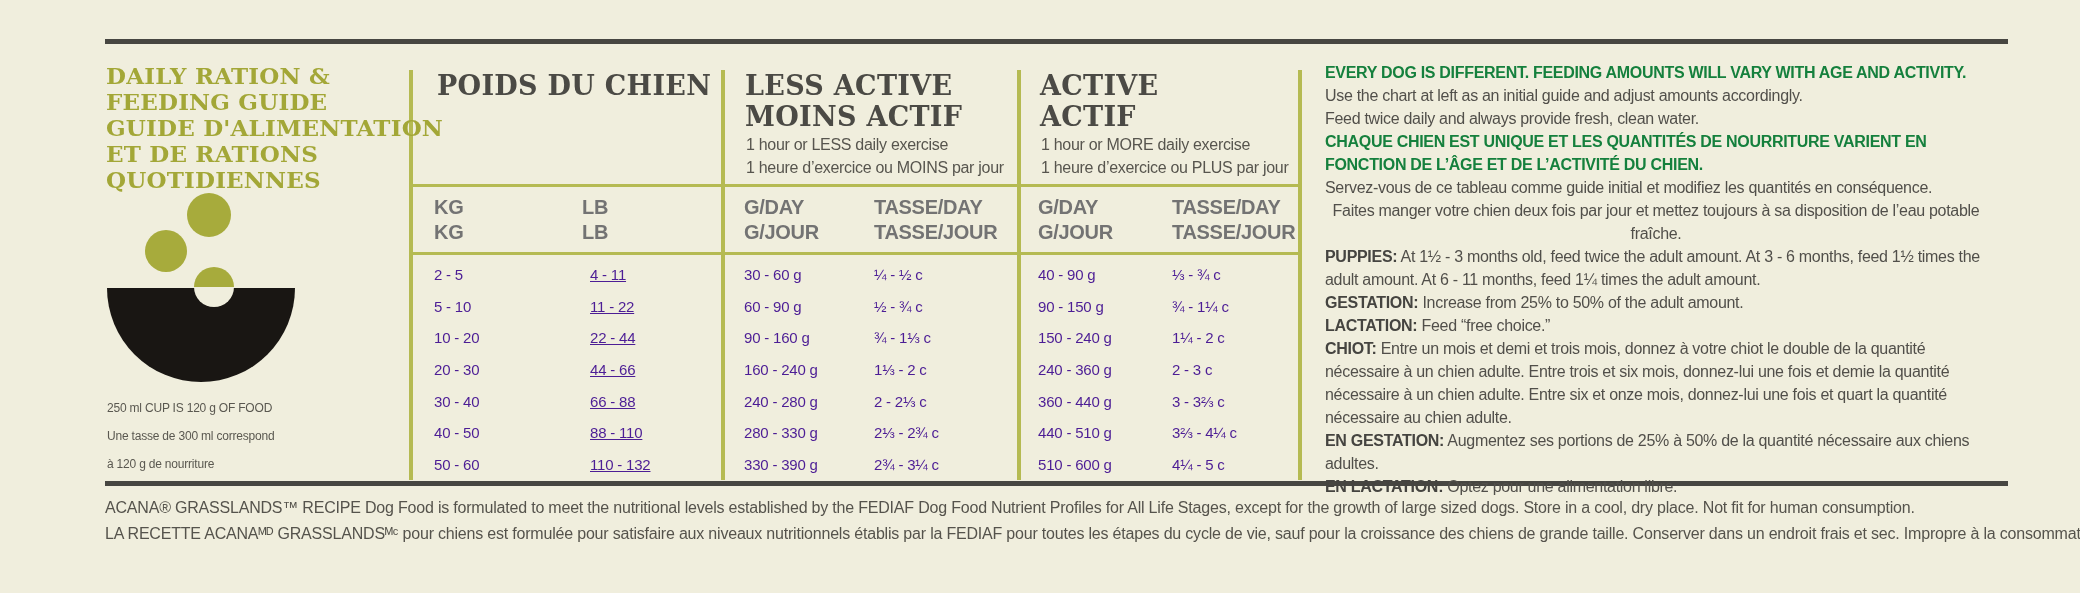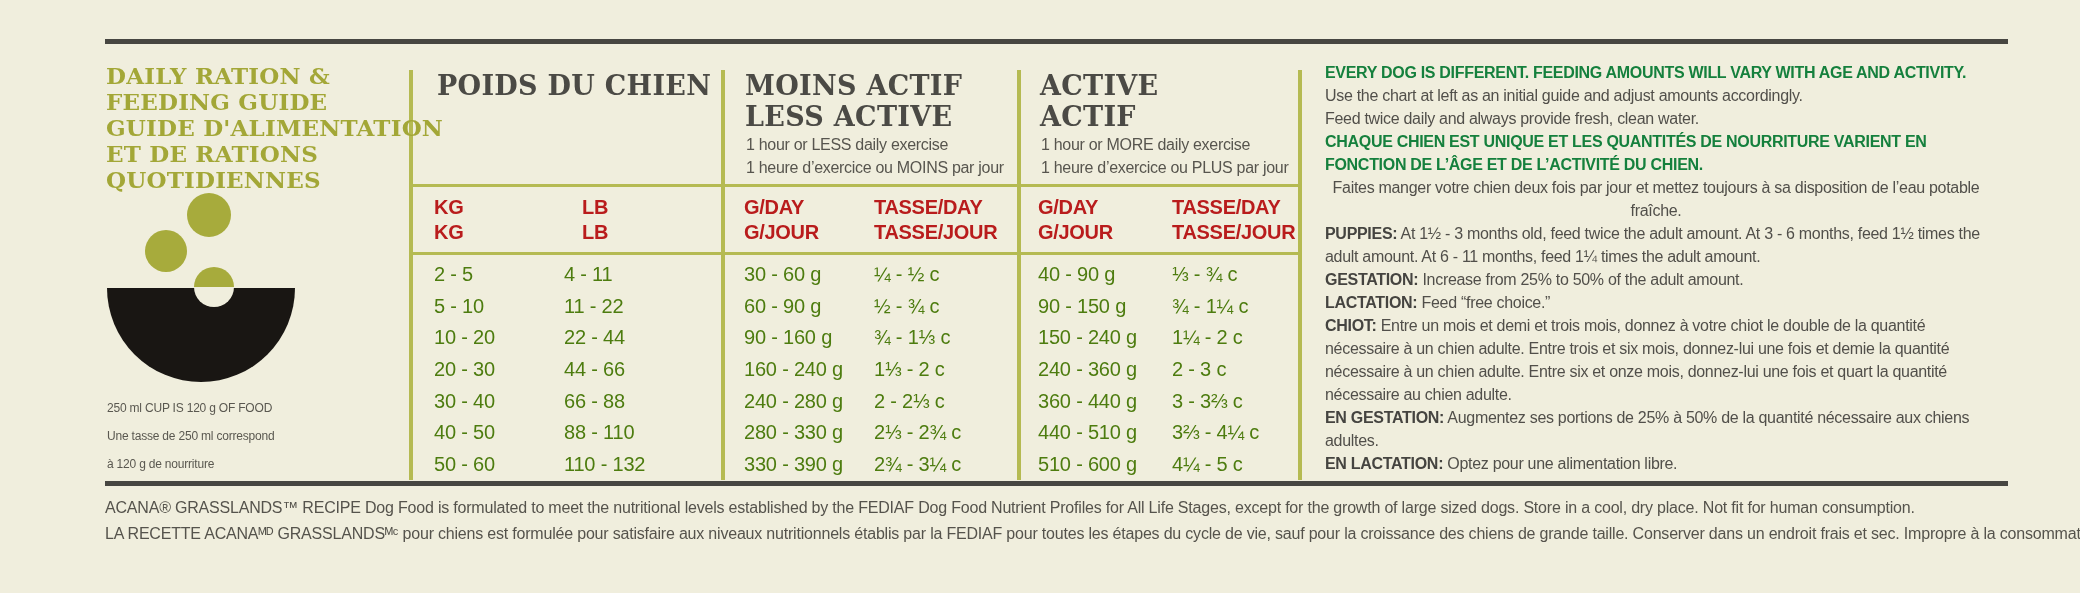--- a/index.html
+++ b/index.html
@@ -23,24 +23,24 @@
   
   .bowl-wrap{left:105px;top:190px;width:200px;height:195px;}
   .kibble{position:absolute;border-radius:50%;background:#a7ab3c;}
   .bowl{position:absolute;left:2px;top:98px;width:188px;height:94px;background:#191613;border-radius:0 0 94px 94px;}
   .bowl-bite{position:absolute;left:89px;top:77px;width:40px;height:40px;border-radius:50%;background:#f0eedd;}
   .kibble-half{position:absolute;left:89px;top:77px;width:40px;height:20px;border-radius:20px 20px 0 0;background:#a7ab3c;}
   
   .sec-title{font-family:"DejaVu Serif",serif;font-weight:bold;
     font-size:27px;line-height:31px;color:#4b4a45;letter-spacing:0.3px;}
   .sec-sub{font-size:16px;line-height:22.5px;color:#57554e;letter-spacing:-0.3px;}
-  .unit{font-weight:bold;font-size:20px;line-height:25px;color:#b91c1c;letter-spacing:-0.3px;}
+  .unit{font-weight:bold;font-size:20px;line-height:25px;color:#737373;letter-spacing:-0.3px;}
   .unit div{white-space:nowrap;}
   
-  .datacol{top:259px;font-size:20px;color:#4d7c0f;letter-spacing:-0.2px;}
+  .datacol{top:259px;font-size:15px;color:#4c1d95;letter-spacing:-0.2px;}
   .datacol div{height:31.7px;line-height:31.7px;white-space:nowrap;}
   
   .right-panel{left:1325px;top:61px;width:662px;color:#514f4a;
     font-size:16px;line-height:23px;letter-spacing:-0.3px;}
   .right-panel p{margin:0;}
   .right-panel b{color:#454440;}
   .rp-h{font-weight:bold;color:#15803d;}
   .mt8{margin-top:8px;}  .mt12{margin-top:13px;}
   .mt4{margin-top:4px;}  .mt3{margin-top:3px;text-align:center;}
   .mt14{margin-top:15px;} .mt1{margin-top:1px;}
@@ -72,39 +72,39 @@
 <div class="abs bowl-wrap">
   <div class="kibble" style="left:82px;top:3px;width:44px;height:44px;"></div>
   <div class="kibble" style="left:40px;top:40px;width:42px;height:42px;"></div>
   <div class="bowl"></div>
   <div class="bowl-bite"></div>
   <div class="kibble-half"></div>
 </div>
 
 <div class="abs cup-note">
   <div>250 ml CUP IS 120 g OF FOOD</div>
-  <div>Une tasse de 250 ml correspond</div>
+  <div>Une tasse de 300 ml correspond</div>
   <div>à 120 g de nourriture</div>
 </div>
 
 <div class="abs sec-title" style="left:437px;top:70px;">
   <div>POIDS DU CHIEN</div>
 </div>
 <div class="abs unit" style="left:434px;top:195px;">
   <div>KG</div>
   <div>KG</div>
 </div>
 <div class="abs unit" style="left:582px;top:195px;">
   <div>LB</div>
   <div>LB</div>
 </div>
 
 <div class="abs sec-title" style="left:745px;top:70px;">
+  <div>LESS ACTIVE</div>
   <div>MOINS ACTIF</div>
-  <div>LESS ACTIVE</div>
 </div>
 <div class="abs sec-sub" style="left:746px;top:134px;">
   <div>1 hour or LESS daily exercise</div>
   <div>1 heure d’exercice ou MOINS par jour</div>
 </div>
 <div class="abs unit" style="left:744px;top:195px;">
   <div>G/DAY</div>
   <div>G/JOUR</div>
 </div>
 <div class="abs unit" style="left:874px;top:195px;">
@@ -131,21 +131,21 @@
 
 <div class="abs datacol" style="left:434px;">
   <div>2 - 5</div>
   <div>5 - 10</div>
   <div>10 - 20</div>
   <div>20 - 30</div>
   <div>30 - 40</div>
   <div>40 - 50</div>
   <div>50 - 60</div>
 </div>
-<div class="abs datacol" style="left:564px;">
+<div class="abs datacol" style="left:590px;text-decoration:underline;">
   <div>4 - 11</div>
   <div>11 - 22</div>
   <div>22 - 44</div>
   <div>44 - 66</div>
   <div>66 - 88</div>
   <div>88 - 110</div>
   <div>110 - 132</div>
 </div>
 <div class="abs datacol" style="left:744px;">
   <div>30 - 60 g</div>
@@ -183,20 +183,21 @@
   <div>3⅔ - 4¼ c</div>
   <div>4¼ - 5 c</div>
 </div>
 
 <div class="abs right-panel">
   <p class="rp-h">EVERY DOG IS DIFFERENT. FEEDING AMOUNTS WILL VARY WITH AGE AND ACTIVITY.</p>
   <p class="mt8">Use the chart at left as an initial guide and adjust amounts accordingly.</p>
   <p class="mt1">Feed twice daily and always provide fresh, clean water.</p>
 
   <p class="rp-h mt12">CHAQUE CHIEN EST UNIQUE ET LES QUANTITÉS DE NOURRITURE VARIENT EN FONCTION DE L’ÂGE ET DE L’ACTIVITÉ DU CHIEN.</p>
+  <p class="mt4">Servez-vous de ce tableau comme guide initial et modifiez les quantités en conséquence.</p>
   <p class="mt3">Faites manger votre chien deux fois par jour et mettez toujours à sa disposition de l’eau potable fraîche.</p>
 
   <p class="mt14"><b>PUPPIES:</b> <span>At 1½ - 3 months old, feed twice the adult amount. At 3 - 6 months, feed 1½ times the adult amount. At 6 - 11 months, feed 1¼ times the adult amount.</span></p>
   <p class="mt1"><b>GESTATION:</b> <span>Increase from 25% to 50% of the adult amount.</span></p>
   <p class="mt1"><b>LACTATION:</b> <span>Feed “free choice.”</span></p>
 
   <p class="mt14"><b>CHIOT:</b> <span>Entre un mois et demi et trois mois, donnez à votre chiot le double de la quantité nécessaire à un chien adulte. Entre trois et six mois, donnez-lui une fois et demie la quantité nécessaire à un chien adulte. Entre six et onze mois, donnez-lui une fois et quart la quantité nécessaire au chien adulte.</span></p>
   <p class="mt1"><b>EN GESTATION:</b> <span>Augmentez ses portions de 25% à 50% de la quantité nécessaire aux chiens adultes.</span></p>
   <p class="mt1"><b>EN LACTATION:</b> <span>Optez pour une alimentation libre.</span></p>
 </div>

